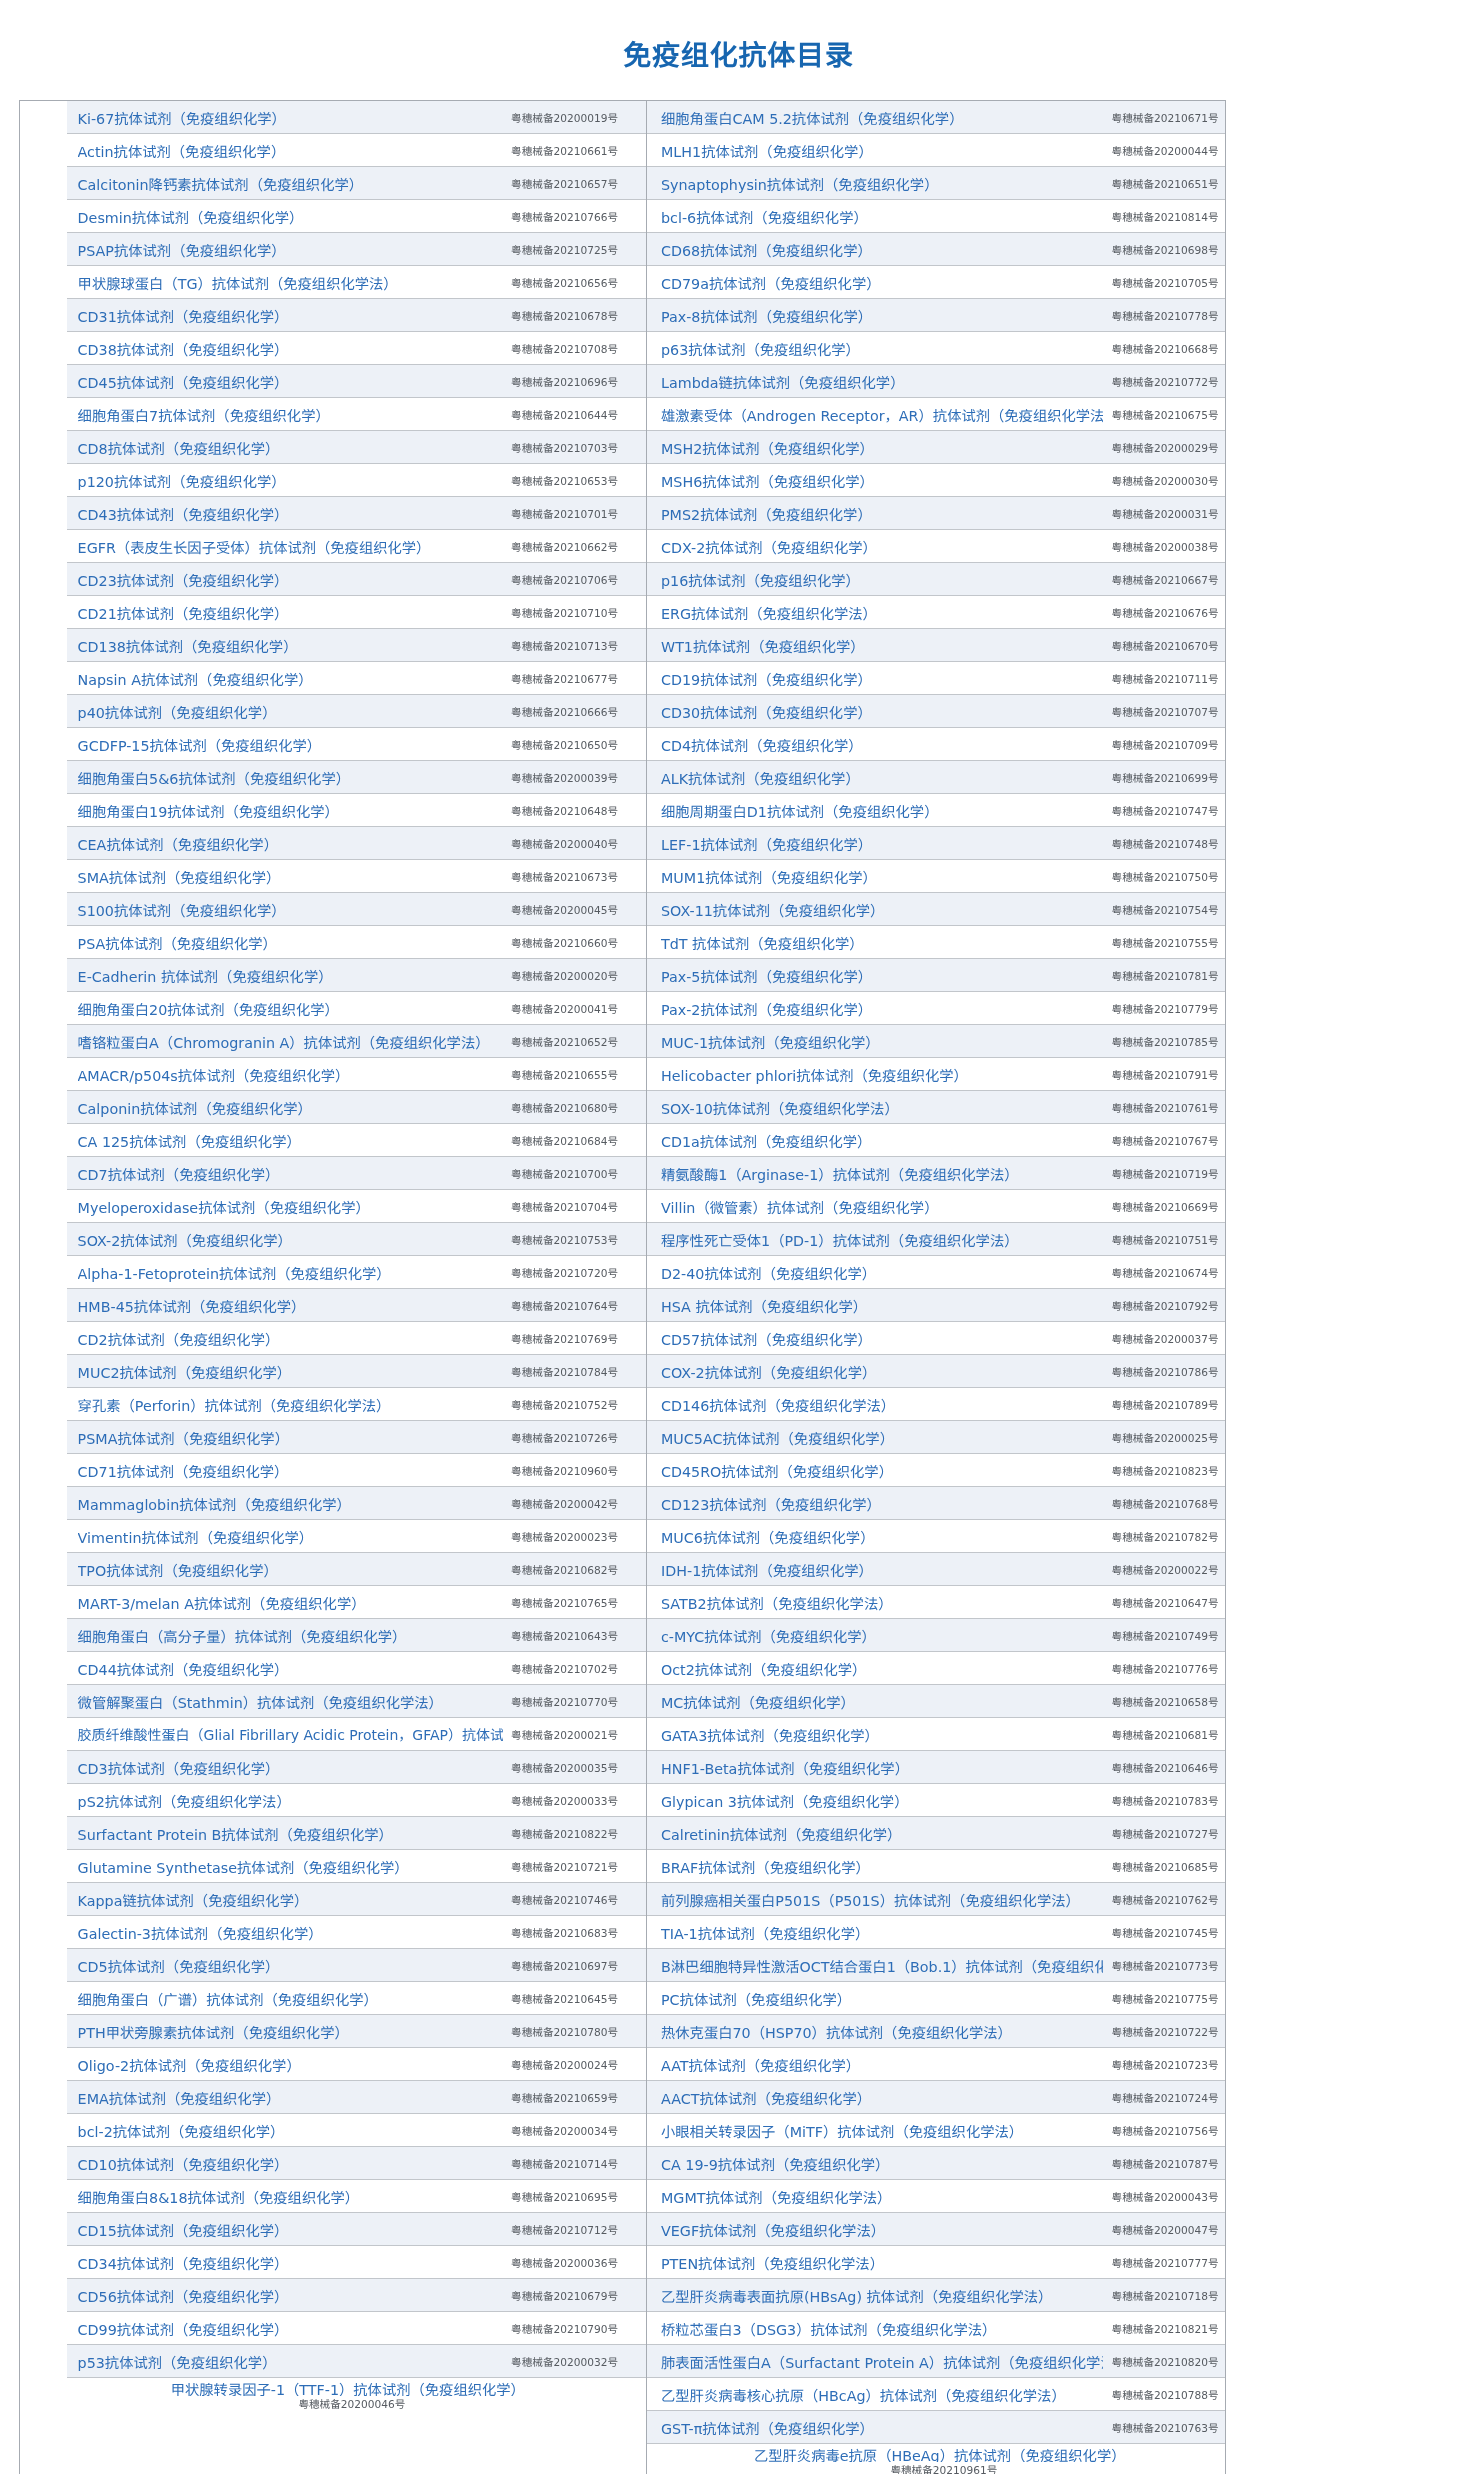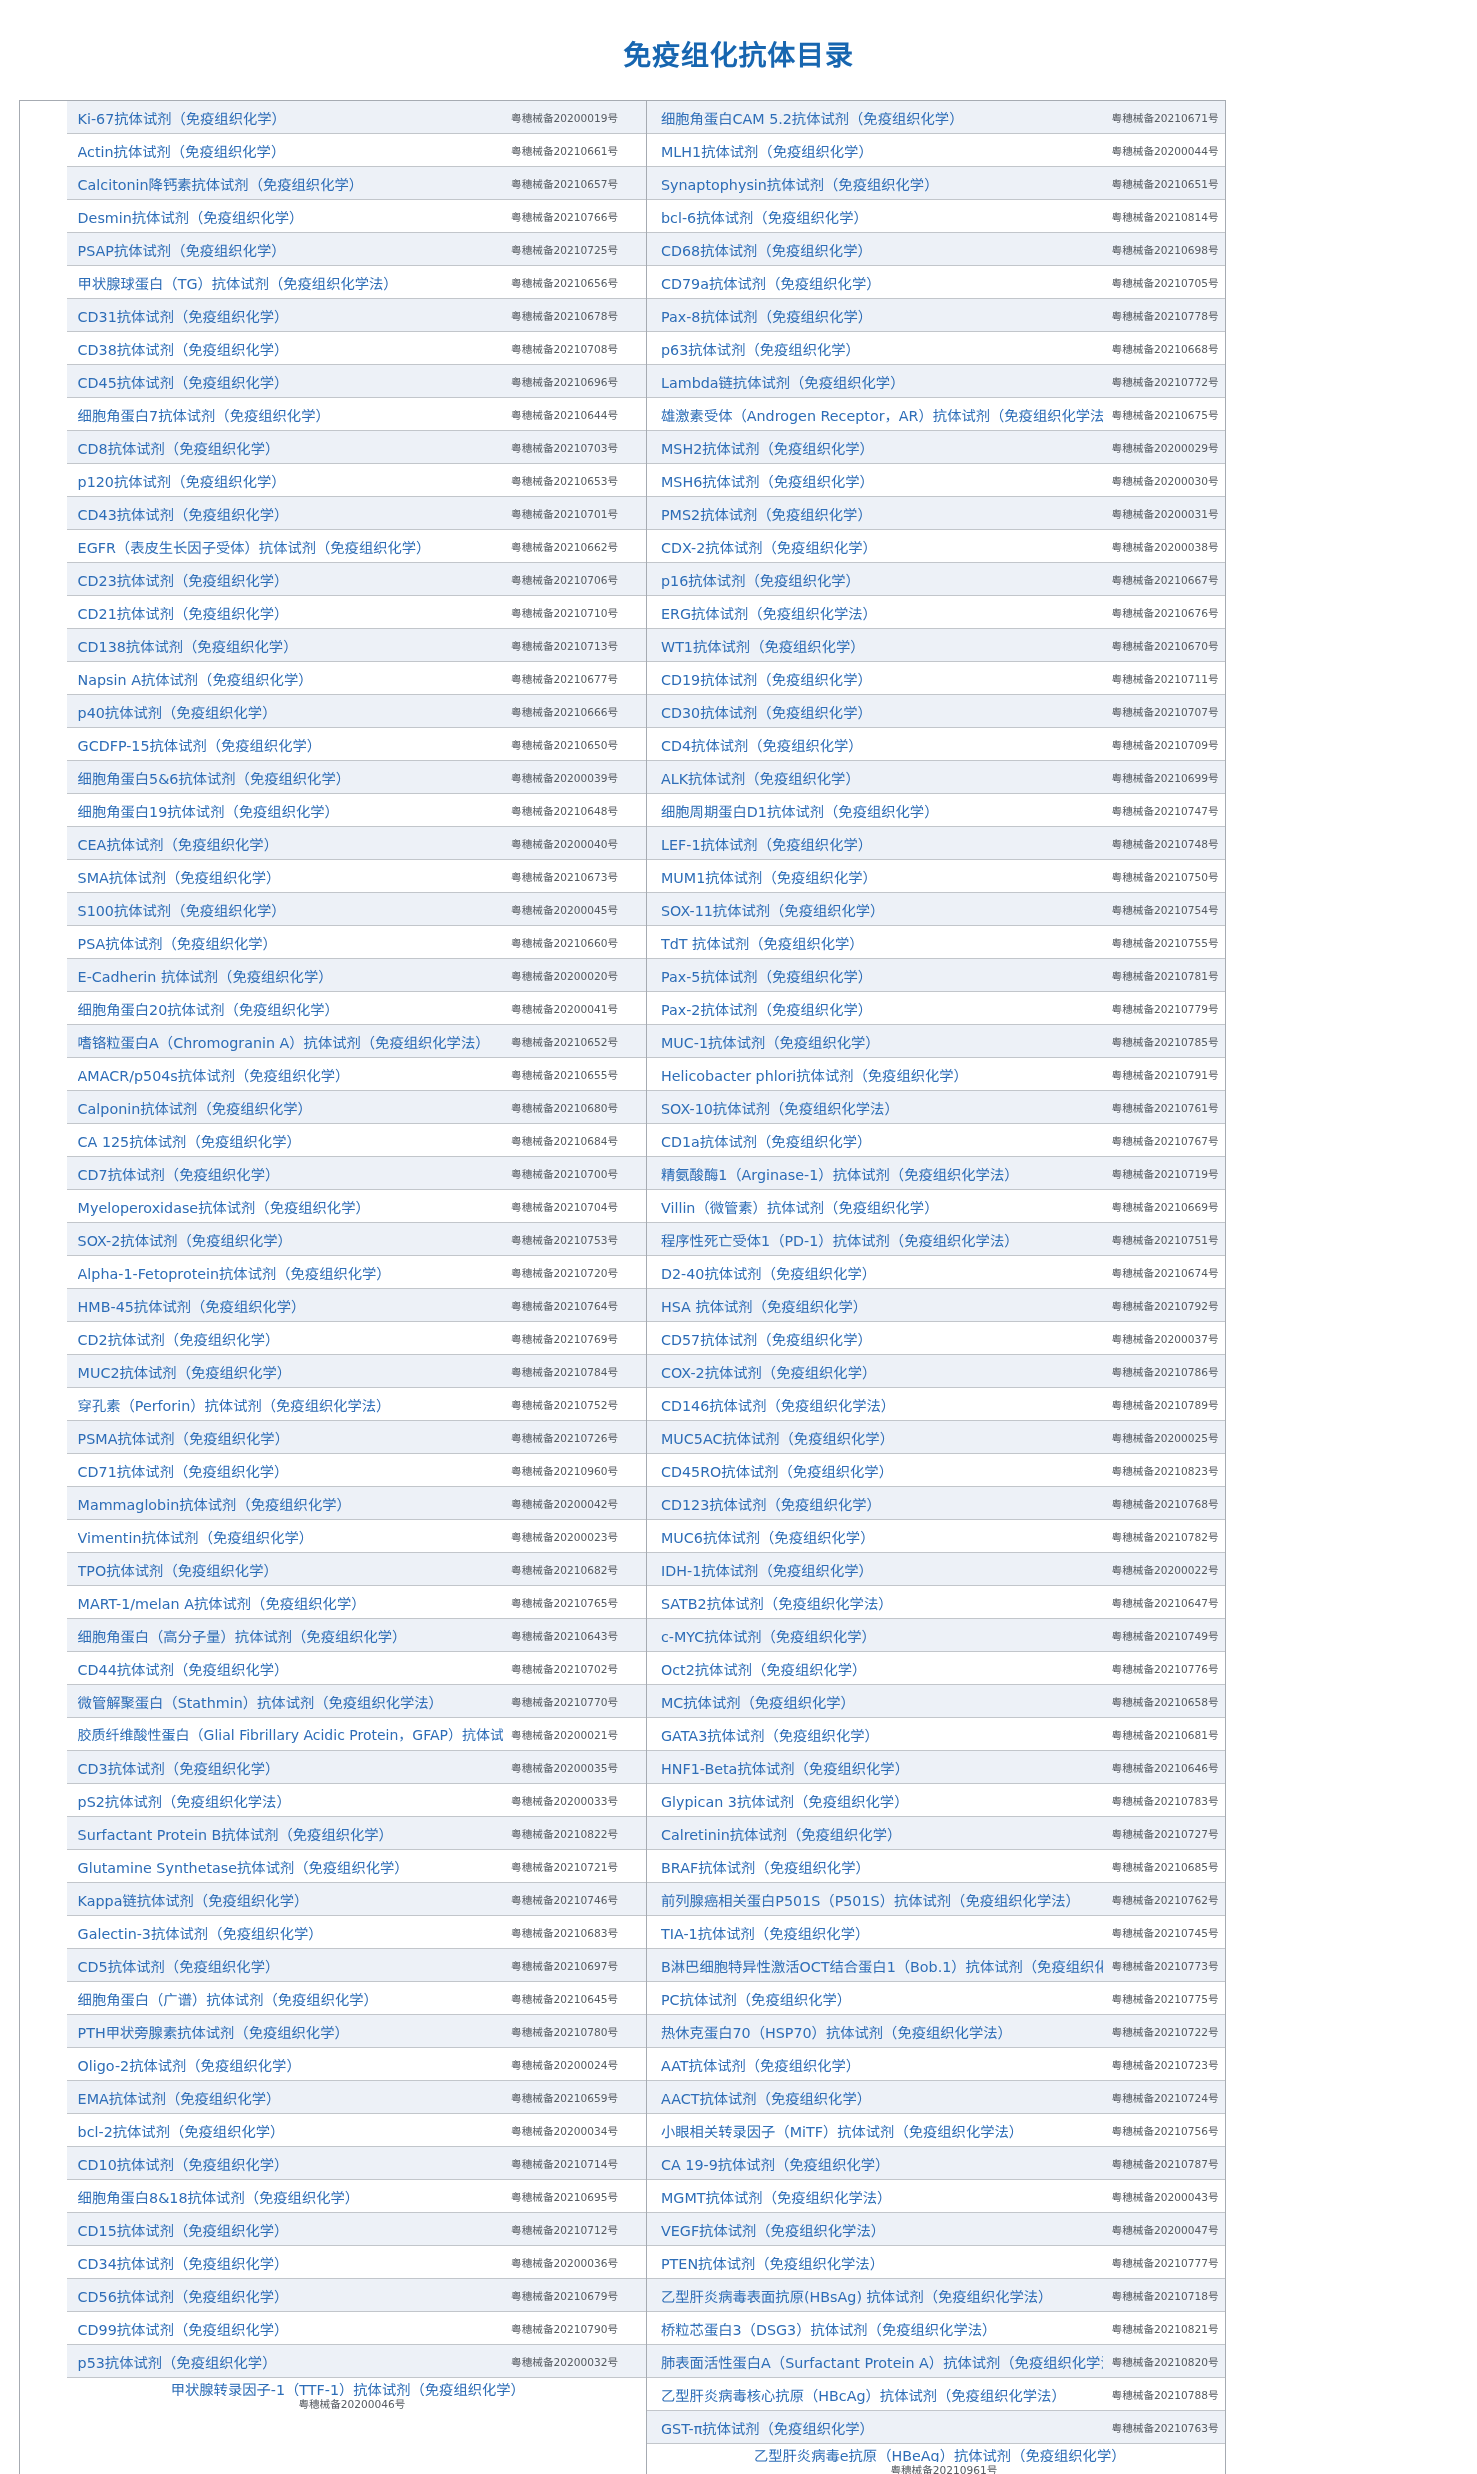--- a/index.html
+++ b/index.html
@@ -232,21 +232,21 @@
         </div>
         <div class="row">
           <span class="name">Vimentin抗体试剂（免疫组织化学）</span>
           <span class="reg">粤穗械备20200023号</span>
         </div>
         <div class="row">
           <span class="name">TPO抗体试剂（免疫组织化学）</span>
           <span class="reg">粤穗械备20210682号</span>
         </div>
         <div class="row">
-          <span class="name">MART-1/melan A抗体试剂（免疫组织化学）</span>
+          <span class="name">MART-3/melan A抗体试剂（免疫组织化学）</span>
           <span class="reg">粤穗械备20210765号</span>
         </div>
         <div class="row">
           <span class="name">细胞角蛋白（高分子量）抗体试剂（免疫组织化学）</span>
           <span class="reg">粤穗械备20210643号</span>
         </div>
         <div class="row">
           <span class="name">CD44抗体试剂（免疫组织化学）</span>
           <span class="reg">粤穗械备20210702号</span>
         </div>

